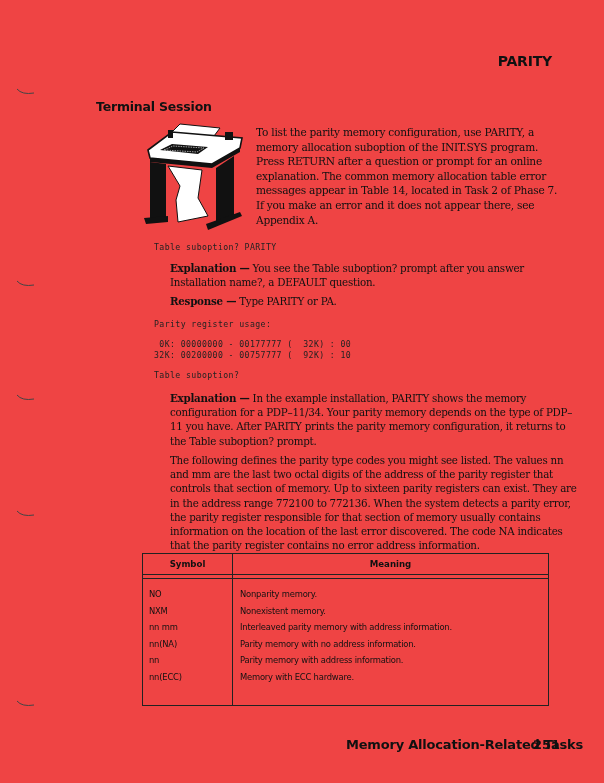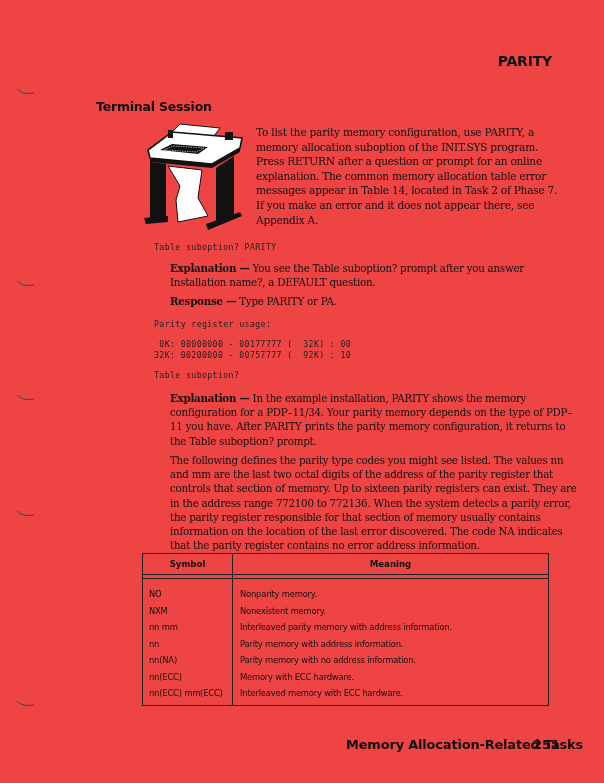--- a/index.html
+++ b/index.html
@@ -159,33 +159,29 @@
       </div>
       <div class="row">
         <span class="sym">NXM</span>
         <span class="mean">Nonexistent memory.</span>
       </div>
       <div class="row">
         <span class="sym">nn mm</span>
         <span class="mean">Interleaved parity memory with address information.</span>
       </div>
       <div class="row">
+        <span class="sym">nn(NA)</span>
+        <span class="mean">Parity memory with no address information.</span>
+      </div>
+      <div class="row">
         <span class="sym">nn</span>
         <span class="mean">Parity memory with address information.</span>
       </div>
       <div class="row">
-        <span class="sym">nn(NA)</span>
-        <span class="mean">Parity memory with no address information.</span>
-      </div>
-      <div class="row">
         <span class="sym">nn(ECC)</span>
         <span class="mean">Memory with ECC hardware.</span>
-      </div>
-      <div class="row">
-        <span class="sym">nn(ECC) mm(ECC)</span>
-        <span class="mean">Interleaved memory with ECC hardware.</span>
       </div>
     </div>
   </div>
 
   <div class="footer-title">Memory Allocation-Related Tasks</div>
   <div class="footer-page">251</div>
 </div>
 
 </body></html>

